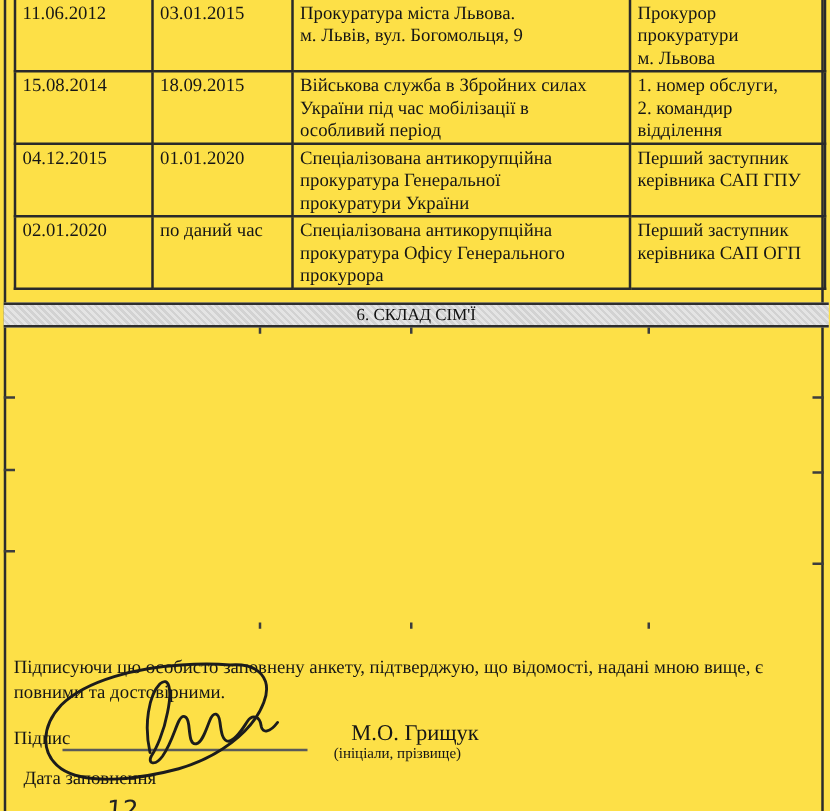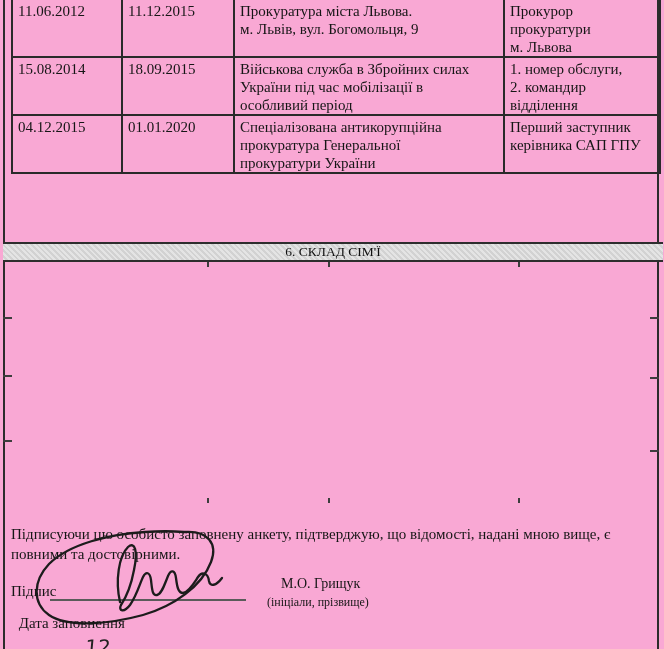--- a/index.html
+++ b/index.html
@@ -1,17 +1,17 @@
 <!DOCTYPE html>
 <html><head>
 <meta charset="utf-8">
 <style>
   html,body{margin:0;padding:0;background:#e9e9e9;}
   .page{
-    position:relative;width:664px;height:649px;background:#f9a8d4;overflow:hidden;
+    position:relative;width:664px;height:649px;background:#fde047;overflow:hidden;
     font-family:"Liberation Serif","DejaVu Serif",serif;color:#161616;margin:0 auto;
   }
   
   .edge{position:absolute;top:0;bottom:0;width:2px;background:#2c2c2c;}
   .edge.left{left:3px;}
   .edge.right{left:657px;}
 
   
   .work-table{
     position:absolute;left:11px;top:0;border-collapse:collapse;table-layout:fixed;width:648px;
@@ -43,21 +43,21 @@
   .tick{position:absolute;background:#3d3d3d;}
 
   
   .statement{
     position:absolute;left:11px;top:525px;width:644px;
     font-size:15px;line-height:19.5px;white-space:pre-line;
   }
   .sig-label{position:absolute;left:11px;top:583px;font-size:15px;}
   .sig-line{position:absolute;left:50px;top:599px;width:196px;height:2px;background:#5a5a5a;}
   .sig-svg{position:absolute;left:16px;top:518px;width:240px;height:110px;pointer-events:none;}
-  .sig-name{position:absolute;left:281px;top:576px;font-size:14px;}
+  .sig-name{position:absolute;left:281px;top:576px;font-size:18px;}
   .sig-caption{position:absolute;left:267px;top:595px;font-size:12px;}
 
   
   .date-row{position:absolute;left:11px;top:615px;display:flex;align-items:flex-end;flex-direction:column;}
   .date-row .printed{font-size:15px;padding-bottom:3px;}
   .hand{
     font-family:"DejaVu Sans",sans-serif;color:#222;
     border-bottom:2px solid #333;transform:skewX(-5deg);
     display:inline-block;text-align:left;padding:0 2px 1px 2px;
   }
@@ -77,21 +77,21 @@
   <table class="work-table">
     <colgroup>
       <col class="col-d1">
         <col class="col-d2">
         <col class="col-org">
         <col class="col-pos">
     </colgroup>
     <tbody>
       <tr>
         <td>11.06.2012</td>
-        <td>11.12.2015</td>
+        <td>03.01.2015</td>
         <td>Прокуратура міста Львова.
 м. Львів, вул. Богомольця, 9</td>
         <td>Прокурор
 прокуратури
 м. Львова</td>
       </tr>
       <tr>
         <td>15.08.2014</td>
         <td>18.09.2015</td>
         <td>Військова служба в Збройних силах
@@ -102,20 +102,29 @@
 відділення</td>
       </tr>
       <tr>
         <td>04.12.2015</td>
         <td>01.01.2020</td>
         <td>Спеціалізована антикорупційна
 прокуратура Генеральної
 прокуратури України</td>
         <td>Перший заступник
 керівника САП ГПУ</td>
+      </tr>
+      <tr>
+        <td>02.01.2020</td>
+        <td>по даний час</td>
+        <td>Спеціалізована антикорупційна
+прокуратура Офісу Генерального
+прокурора</td>
+        <td>Перший заступник
+керівника САП ОГП</td>
       </tr>
     </tbody>
   </table>
 
   <div class="section-bar bar-6">
     <span>6. СКЛАД СІМ'Ї</span>
   </div>
 
   <div style="position:absolute;left:5px;top:262px;width:652px;height:241px;"></div>
   <div class="tick" style="left:207px;top:262px;width:2px;height:5px;"></div>

